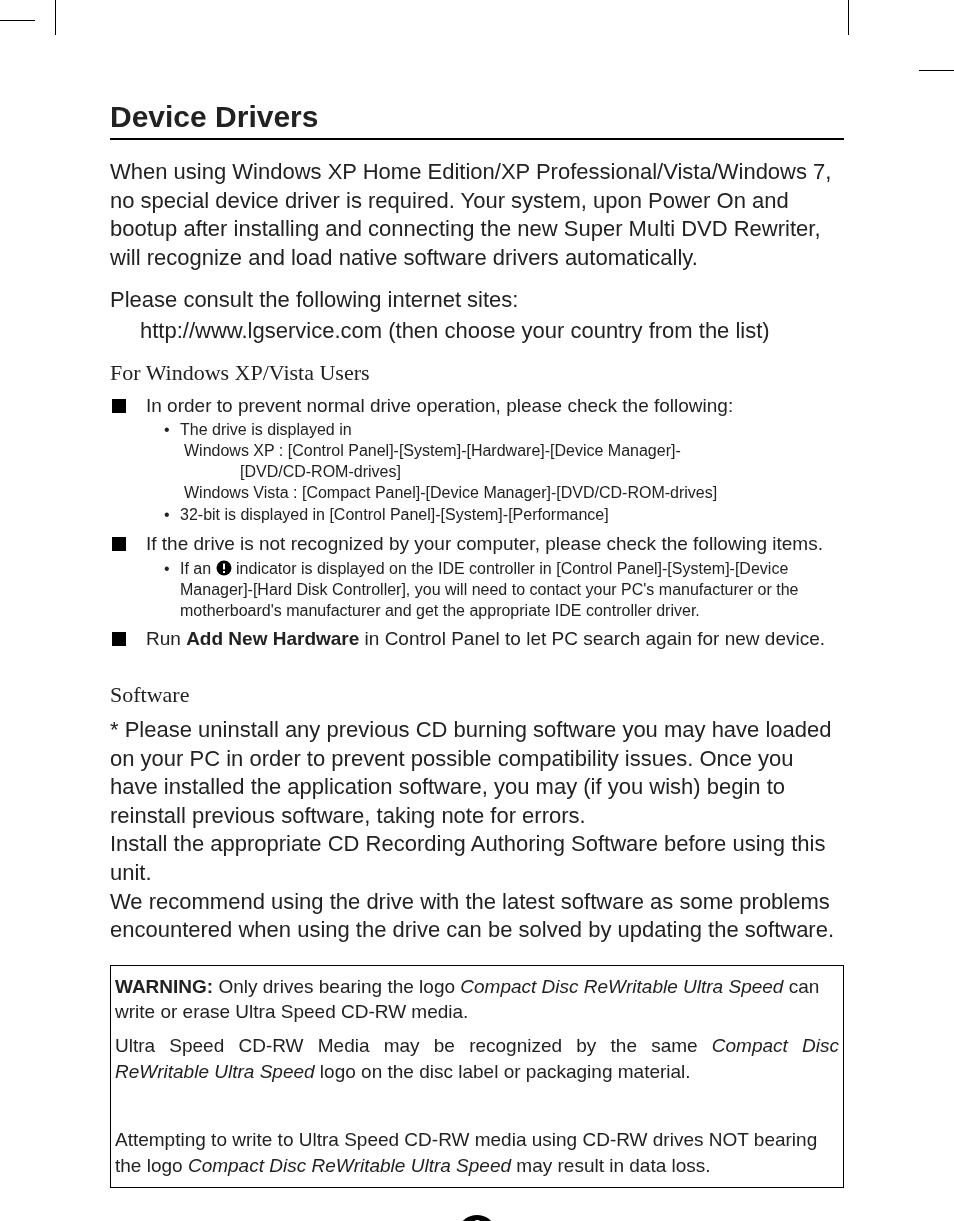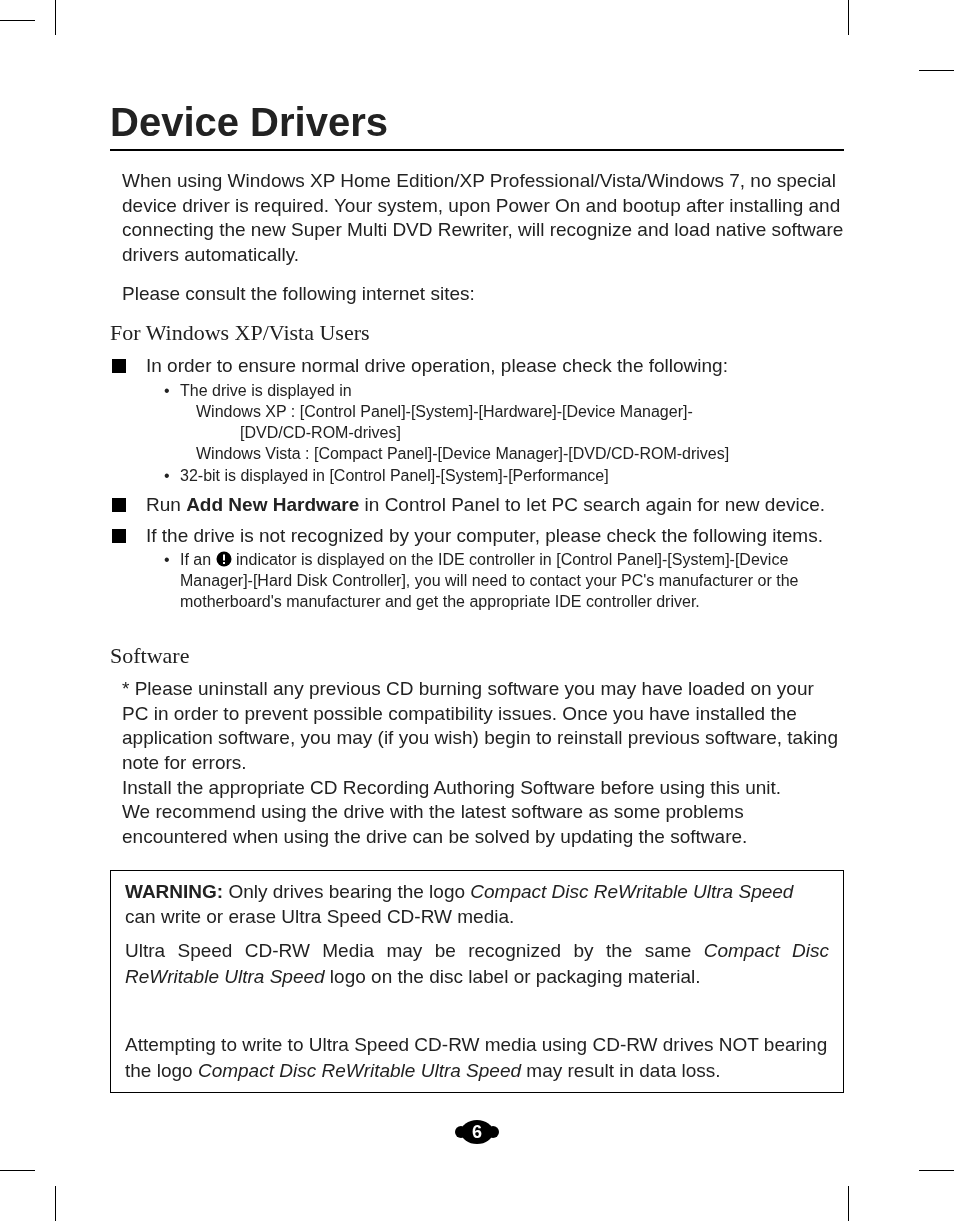--- a/index.html
+++ b/index.html
@@ -11,33 +11,33 @@
   }
   .page {
     width: 954px;
     min-height: 1221px;
     padding: 100px 110px 60px 110px;
     box-sizing: border-box;
     position: relative;
   }
   .section-title {
     font-family: Helvetica, Arial, sans-serif;
-    font-size: 40px;
+    font-size: 30px;
     font-weight: bold;
     margin: 0 0 4px 0;
   }
   .hr {
     border: none;
     border-top: 2.5px solid #000;
     margin: 0 0 18px 0;
   }
   .body-text {
-    font-size: 19px;
+    font-size: 22px;
     line-height: 1.3;
-    margin: 0 0 14px 12px;
+    margin: 0 0 14px 0;
   }
   .indent1 { margin-left: 30px; }
   .sub-heading {
     font-family: Georgia, "Times New Roman", serif;
     font-weight: normal;
     font-size: 22px;
     margin: 14px 0 8px 0;
   }
   ul.square {
     list-style: none;
@@ -71,25 +71,25 @@
     font-size: 16px;
     line-height: 1.3;
     margin-bottom: 2px;
   }
   ul.bullets > li::before {
     content: "•";
     position: absolute;
     left: 0;
     top: 0;
   }
-  .bullet-sub { margin-left: 16px; display: block; }
+  .bullet-sub { margin-left: 4px; display: block; }
   .bullet-sub2 { margin-left: 60px; display: block; }
   .warning-box {
     border: 1.5px solid #000;
-    padding: 8px 14px;
+    padding: 8px 4px;
     font-size: 19px;
     line-height: 1.35;
     margin-top: 20px;
   }
   .warning-box p { margin: 0 0 8px 0; }
   .warning-box p:last-child { margin-bottom: 0; margin-top: 43px; }
   .justify { text-align: justify; }
   .bold { font-weight: bold; }
   .italic { font-style: italic; }
   .page-num-wrap {
@@ -144,57 +144,58 @@
   <div class="crop-mark cm-bl-v"></div>
   <div class="crop-mark cm-br-h"></div>
   <div class="crop-mark cm-br-v"></div>
 
   <h1 class="section-title">Device Drivers</h1>
   <hr class="hr">
 
   <p class="body-text">When using Windows XP Home Edition/XP Professional/Vista/Windows 7, no special device driver is required. Your system, upon Power On and bootup after installing and connecting the new Super Multi DVD Rewriter, will recognize and load native software drivers automatically.</p>
 
   <p class="body-text" style="margin-bottom:2px;">Please consult the following internet sites:</p>
+  <p class="body-text indent1">http://www.lgservice.com (then choose your country from the list)</p>
 
   <div class="sub-heading">For Windows XP/Vista Users</div>
 
   <ul class="square">
     <li>
-      <span>In order to ensure normal drive operation, please check the following:</span>
+      <span>In order to prevent normal drive operation, please check the following:</span>
       <ul class="bullets">
         <li>
           <span>The drive is displayed in</span>
           <span class="bullet-sub">Windows XP : [Control Panel]-[System]-[Hardware]-[Device Manager]-</span>
           <span class="bullet-sub2">[DVD/CD-ROM-drives]</span>
           <span class="bullet-sub">Windows Vista : [Compact Panel]-[Device Manager]-[DVD/CD-ROM-drives]</span>
         </li>
         <li>
           <span>32-bit is displayed in [Control Panel]-[System]-[Performance]</span>
         </li>
       </ul>
-    </li>
-    <li>
-      <span>Run </span><span class="bold">Add New Hardware</span><span> in Control Panel to let PC search again for new device.</span>
     </li>
     <li>
       <span>If the drive is not recognized by your computer, please check the following items.</span>
       <ul class="bullets">
         <li>
           <span>If an </span>
           <span class="icon-exclaim">
             <svg viewBox="0 0 16 16">
                 <circle cx="8" cy="8" r="7.5" fill="#000"></circle>
                 <rect x="7" y="3.5" width="2" height="6" fill="#fff"></rect>
                 <rect x="7" y="11" width="2" height="2" fill="#fff"></rect>
               </svg>
           </span>
           <span> indicator is displayed on the IDE controller in [Control Panel]-[System]-[Device Manager]-[Hard Disk Controller], you will need to contact your PC's manufacturer or the motherboard's manufacturer and get the appropriate IDE controller driver.</span>
         </li>
       </ul>
     </li>
+    <li>
+      <span>Run </span><span class="bold">Add New Hardware</span><span> in Control Panel to let PC search again for new device.</span>
+    </li>
   </ul>
 
   <div class="sub-heading" style="margin-top:30px;">Software</div>
 
   <p class="body-text" style="margin-bottom:0;">* Please uninstall any previous CD burning software you may have loaded on your PC in order to prevent possible compatibility issues. Once you have installed the application software, you may (if you wish) begin to reinstall previous software, taking note for errors.</p>
   <p class="body-text" style="margin-bottom:0;">Install the appropriate CD Recording Authoring Software before using this unit.</p>
   <p class="body-text">We recommend using the drive with the latest software as some problems encountered when using the drive can be solved by updating the software.</p>
 
   <div class="warning-box">
     <p>

